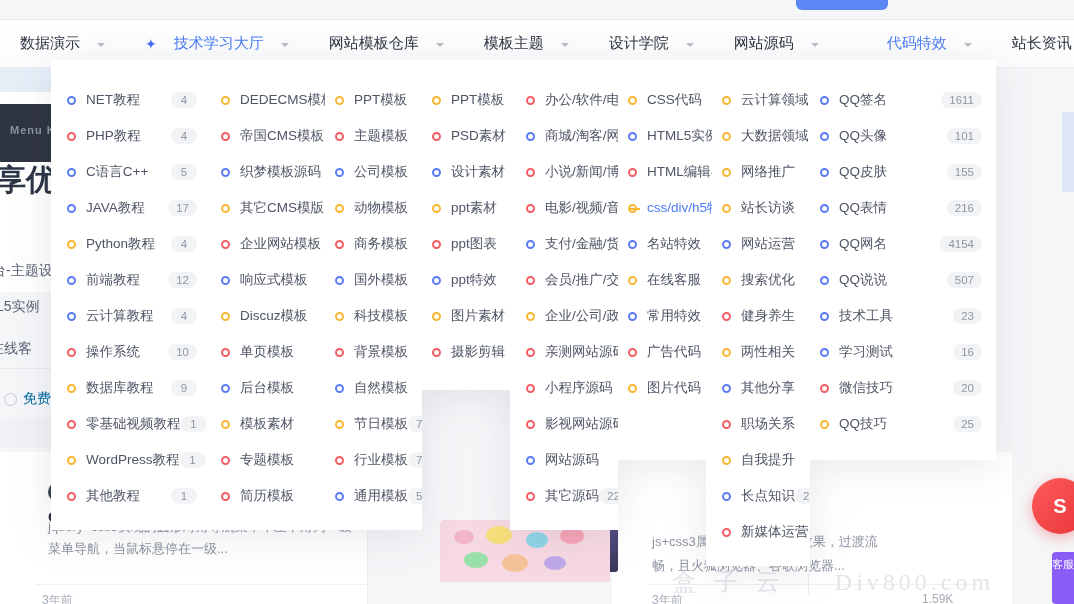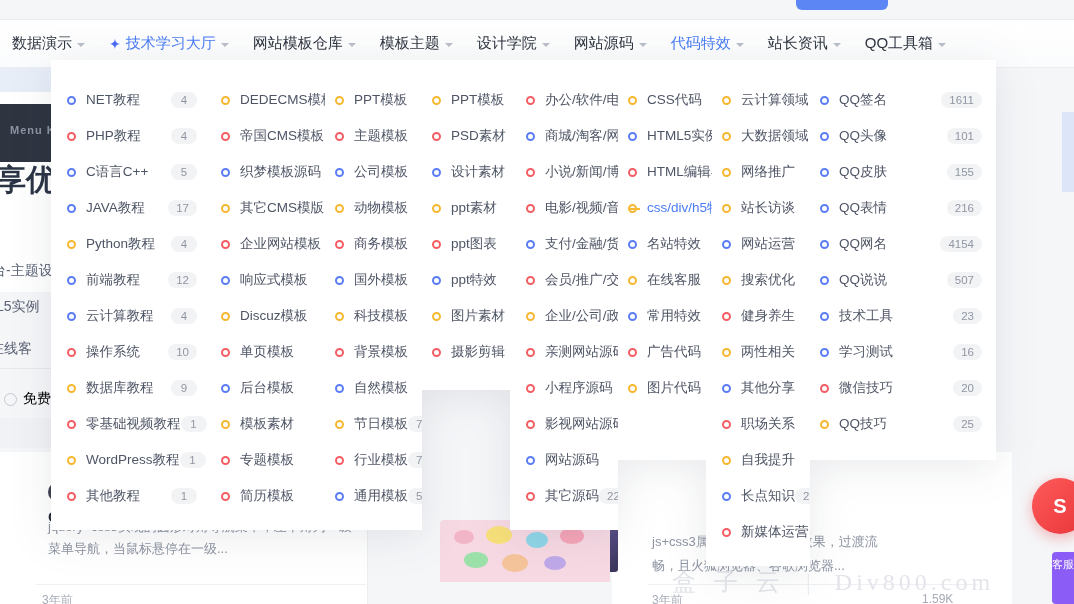--- a/index.html
+++ b/index.html
@@ -46,21 +46,21 @@
   }
   .bg-divider {
     position:absolute; left:0; top:368px; width:70px; height:1px; background:#e6e8ec;
   }
   .bg-radio-row {
     position:absolute; left:4px; top:390px; display:flex; align-items:center; gap:6px;
   }
   .bg-radio {
     width:13px; height:13px; border:1px solid #c4c9d2; border-radius:50%;
   }
-  .bg-radio-label { font-size:14px; color:#000000; white-space:nowrap;text-align:center; }
+  .bg-radio-label { font-size:14px; color:#0369a1; white-space:nowrap;text-align:center; }
   .bg-gapband {
     position:absolute; left:0; top:418px; width:68px; height:30px; background:#f1f2f5;
   }
 
   
   .bg-card-l {
     position:absolute; left:0; top:452px; width:368px; height:152px;
     background:#ffffff; border-right:1px solid #eceef1;
   }
   .bg-card-back-btn {
@@ -138,30 +138,30 @@
 
   
   .nav {
     position:absolute; left:0; top:19px; width:1074px; height:49px;
     background:linear-gradient(180deg,#ffffff,#fbfcfd);
     border-top:1px solid #e9ebef;
     border-bottom:1px solid #eceef1;
     display:flex; align-items:center;
   }
   .nav-item {
-    position:relative; display:flex; align-items:center; gap:5px;
-    height:49px; padding:0 12px; cursor:pointer; white-space:nowrap;
+    position:relative; display:flex; align-items:center; gap:17px;
+    height:49px; padding:0 20px; cursor:pointer; white-space:nowrap;
   }
   .nav-label { font-size:15px; color:#2f3540; }
   .nav-item.active .nav-label { color:#4a7cf5; }
   .nav-item.active::after {
     content:""; position:absolute; left:8px; right:8px; bottom:0;
     height:2px; background:#4a7cf5;
   }
-  .nav-item.hot .nav-label { color:#4a7cf5; }
+  .nav-item.hot .nav-label { color:#4a7cf5;margin-left:28px; }
   .caret { width:0;height:0;border-left:4px solid transparent;border-right:4px solid transparent;border-top:4px solid #b9bec9; margin-top:3px;}
   .spark { color:#4a6cf7; font-size:14px; line-height:1; }
 
   
   .mega {
     position:absolute; left:51px; top:60px;
     display:flex; align-items:flex-start;
     filter:drop-shadow(0 6px 20px rgba(35,45,70,.10));
   }
   .mcol {

